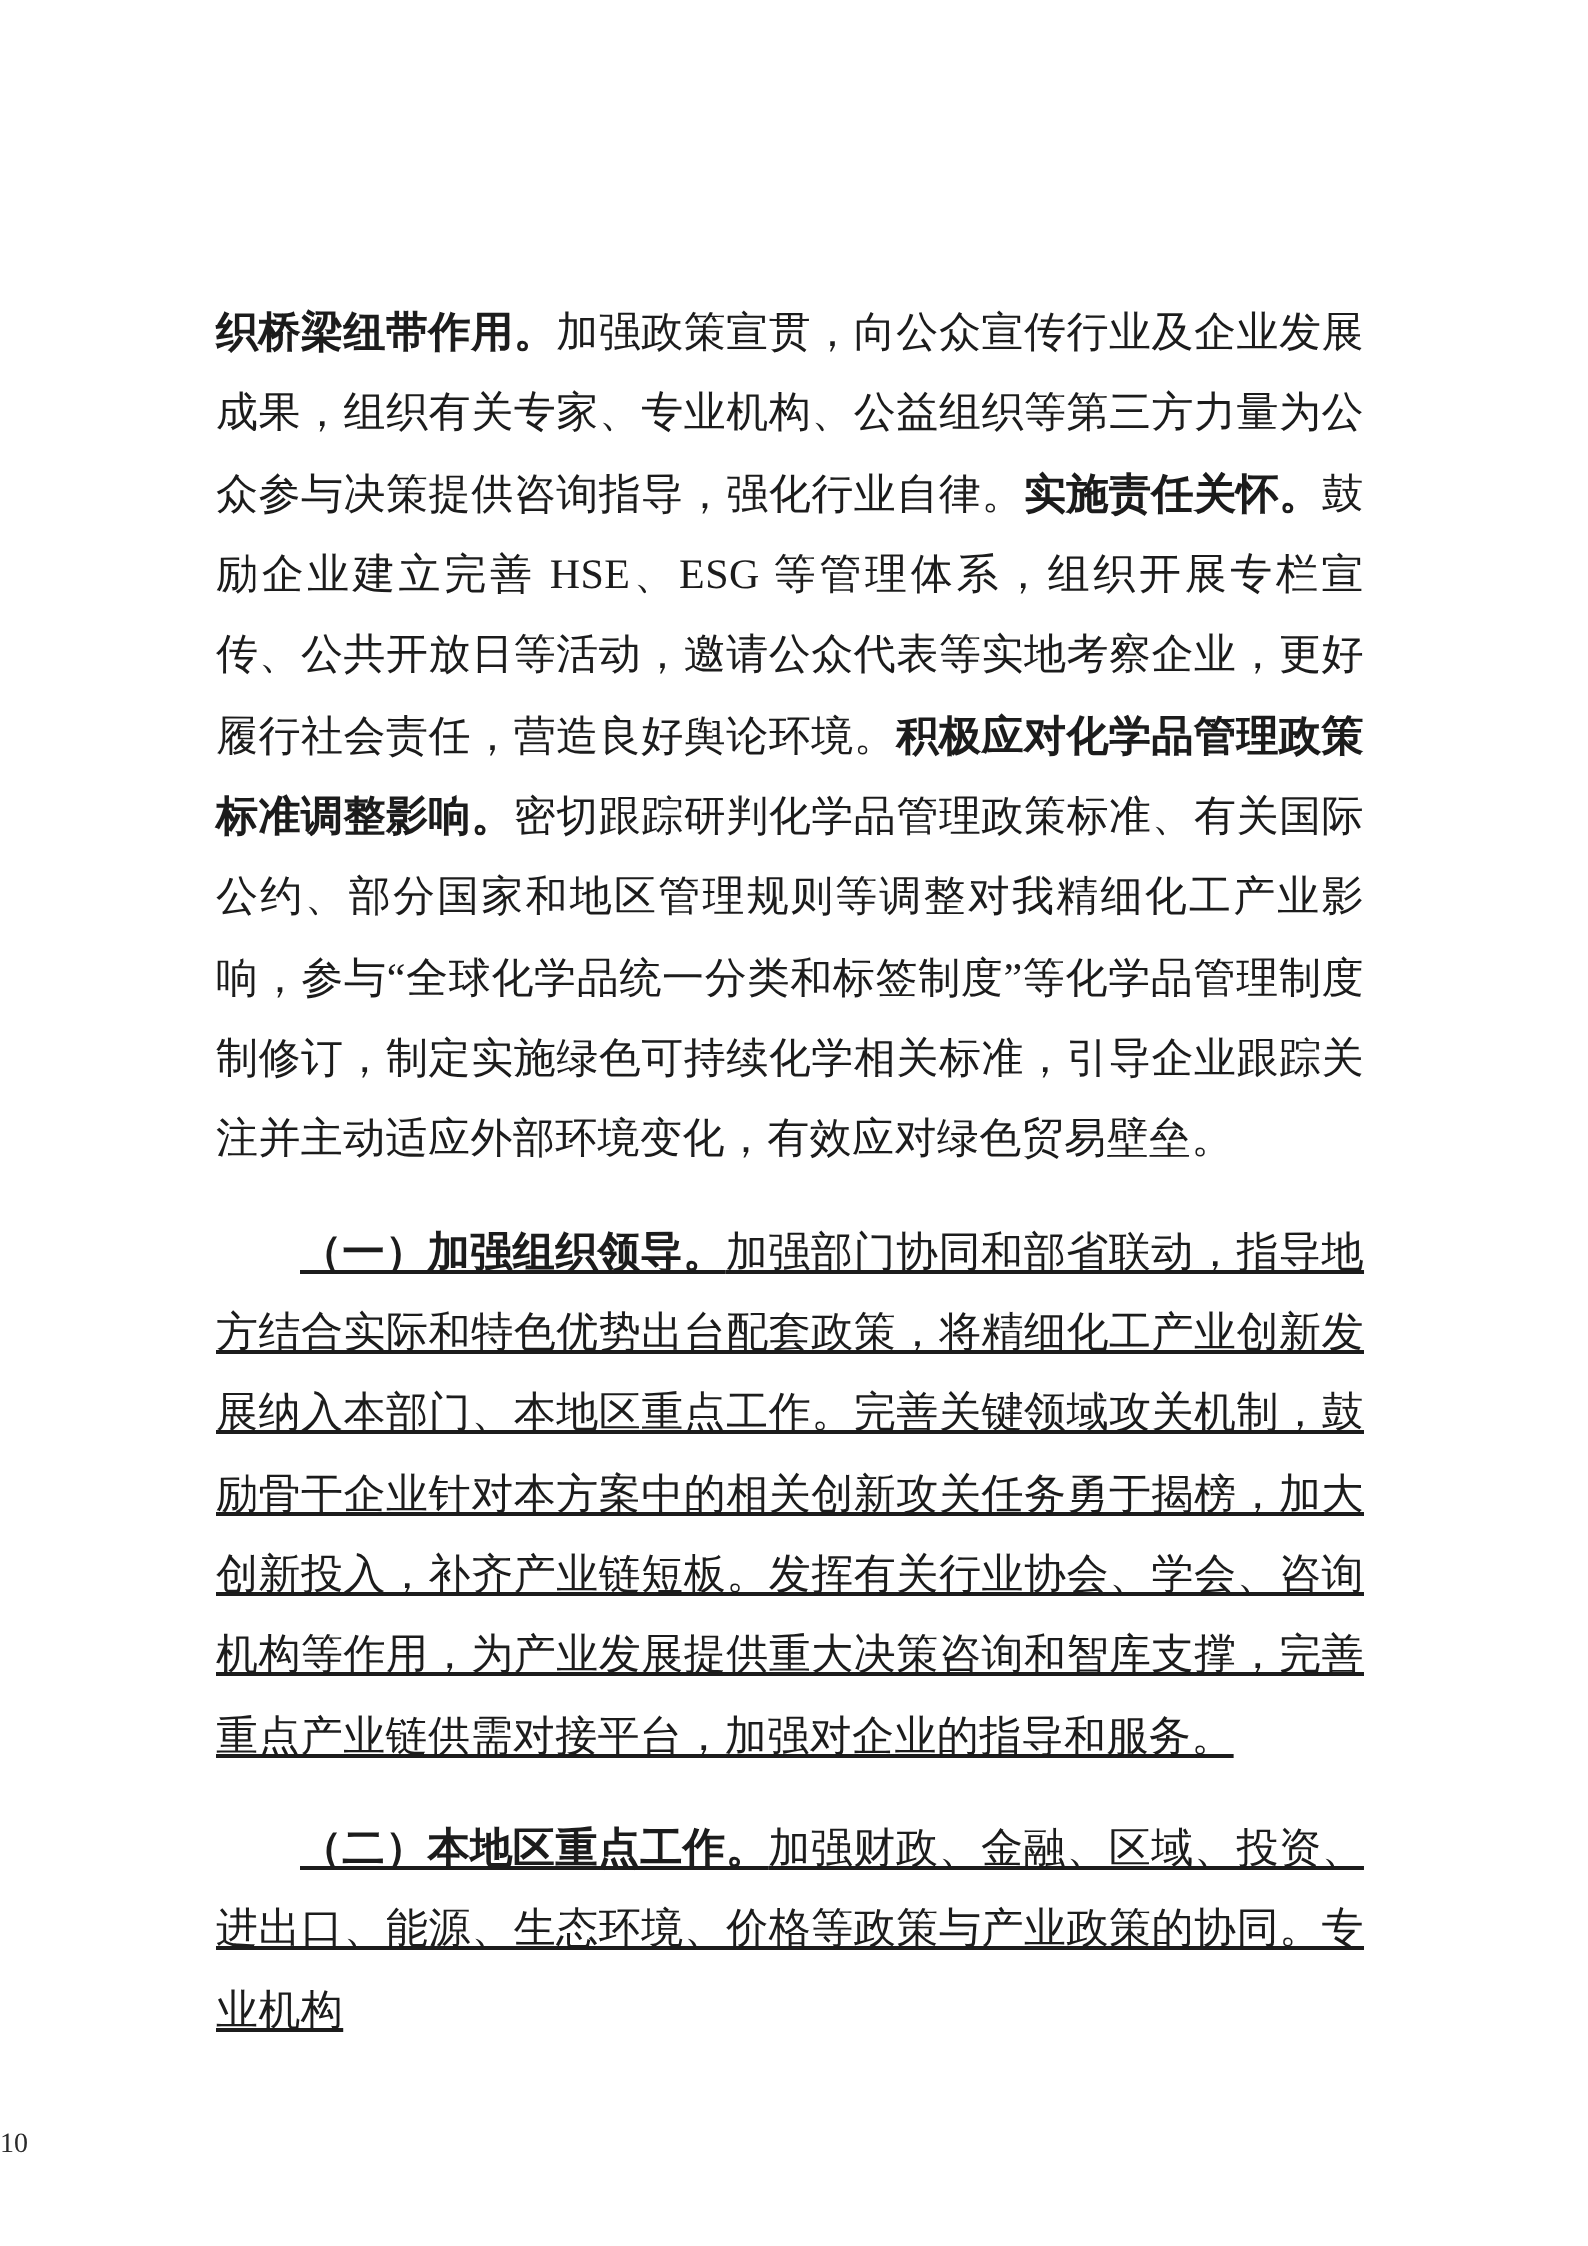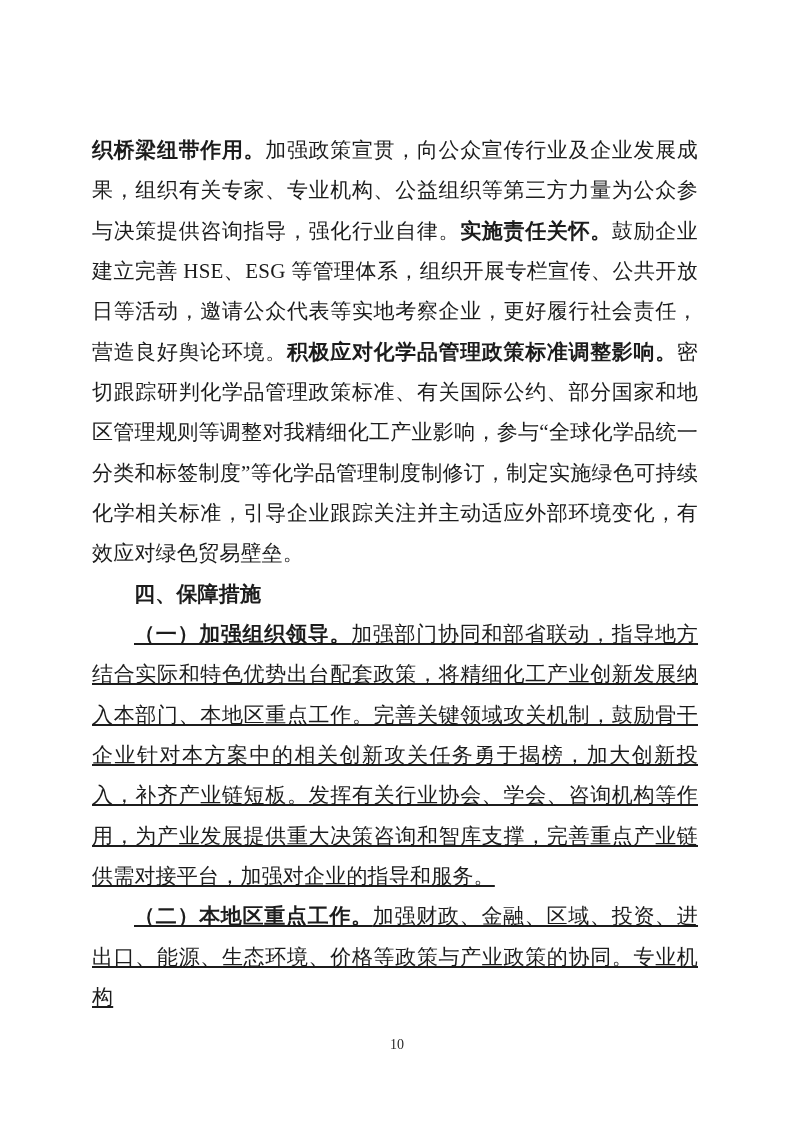--- a/index.html
+++ b/index.html
@@ -21,50 +21,49 @@
     top: 130px;
     width: 606px;
     font-size: 21px;
     line-height: 40.33px;
     color: #1c1c1c;
     text-align: justify;
     text-justify: inter-ideograph;
     letter-spacing: 0.2px;
   }
   .content p {
-    margin: 0;
+    margin: 16px;
     padding: 0;
   }
   .content p.indent {
     text-indent: 2em;
     text-decoration: underline;
   }
   .content p.heading {
     font-family: "Liberation Sans", sans-serif;
     font-weight: 700;
     text-indent: 2em;
   }
   .content .bold {
     font-weight: 700;
   }
   .footer {
     position: absolute;
-    top: 1037px;
+    top: 1065px;
     left: 0;
     width: 100%;
-    text-align: center;
+    text-align: left;
     font-family: "Liberation Serif", serif;
     font-size: 14px;
     color: #2a2a2a;
   }
 </style>
 </head>
 <body>
 
 <div class="page">
   <div class="content" id="content">
       <p class=""><span class="bold">织桥梁纽带作用。</span><span class="regular">加强政策宣贯，向公众宣传行业及企业发展成果，组织有关专家、专业机构、公益组织等第三方力量为公众参与决策提供咨询指导，强化行业自律。</span><span class="bold">实施责任关怀。</span><span class="regular">鼓励企业建立完善 HSE、ESG 等管理体系，组织开展专栏宣传、公共开放日等活动，邀请公众代表等实地考察企业，更好履行社会责任，营造良好舆论环境。</span><span class="bold">积极应对化学品管理政策标准调整影响。</span><span class="regular">密切跟踪研判化学品管理政策标准、有关国际公约、部分国家和地区管理规则等调整对我精细化工产业影响，参与“全球化学品统一分类和标签制度”等化学品管理制度制修订，制定实施绿色可持续化学相关标准，引导企业跟踪关注并主动适应外部环境变化，有效应对绿色贸易壁垒。</span></p>
-      <p class="heading"><span class="bold">四、保障措施</span></p>
       <p class=" indent"><span class="bold">（一）加强组织领导。</span><span class="regular">加强部门协同和部省联动，指导地方结合实际和特色优势出台配套政策，将精细化工产业创新发展纳入本部门、本地区重点工作。完善关键领域攻关机制，鼓励骨干企业针对本方案中的相关创新攻关任务勇于揭榜，加大创新投入，补齐产业链短板。发挥有关行业协会、学会、咨询机构等作用，为产业发展提供重大决策咨询和智库支撑，完善重点产业链供需对接平台，加强对企业的指导和服务。</span></p>
       <p class=" indent"><span class="bold">（二）本地区重点工作。</span><span class="regular">加强财政、金融、区域、投资、进出口、能源、生态环境、价格等政策与产业政策的协同。专业机构</span></p>
     </div>
   <div class="footer">10</div>
 </div>
 
 </body></html>

